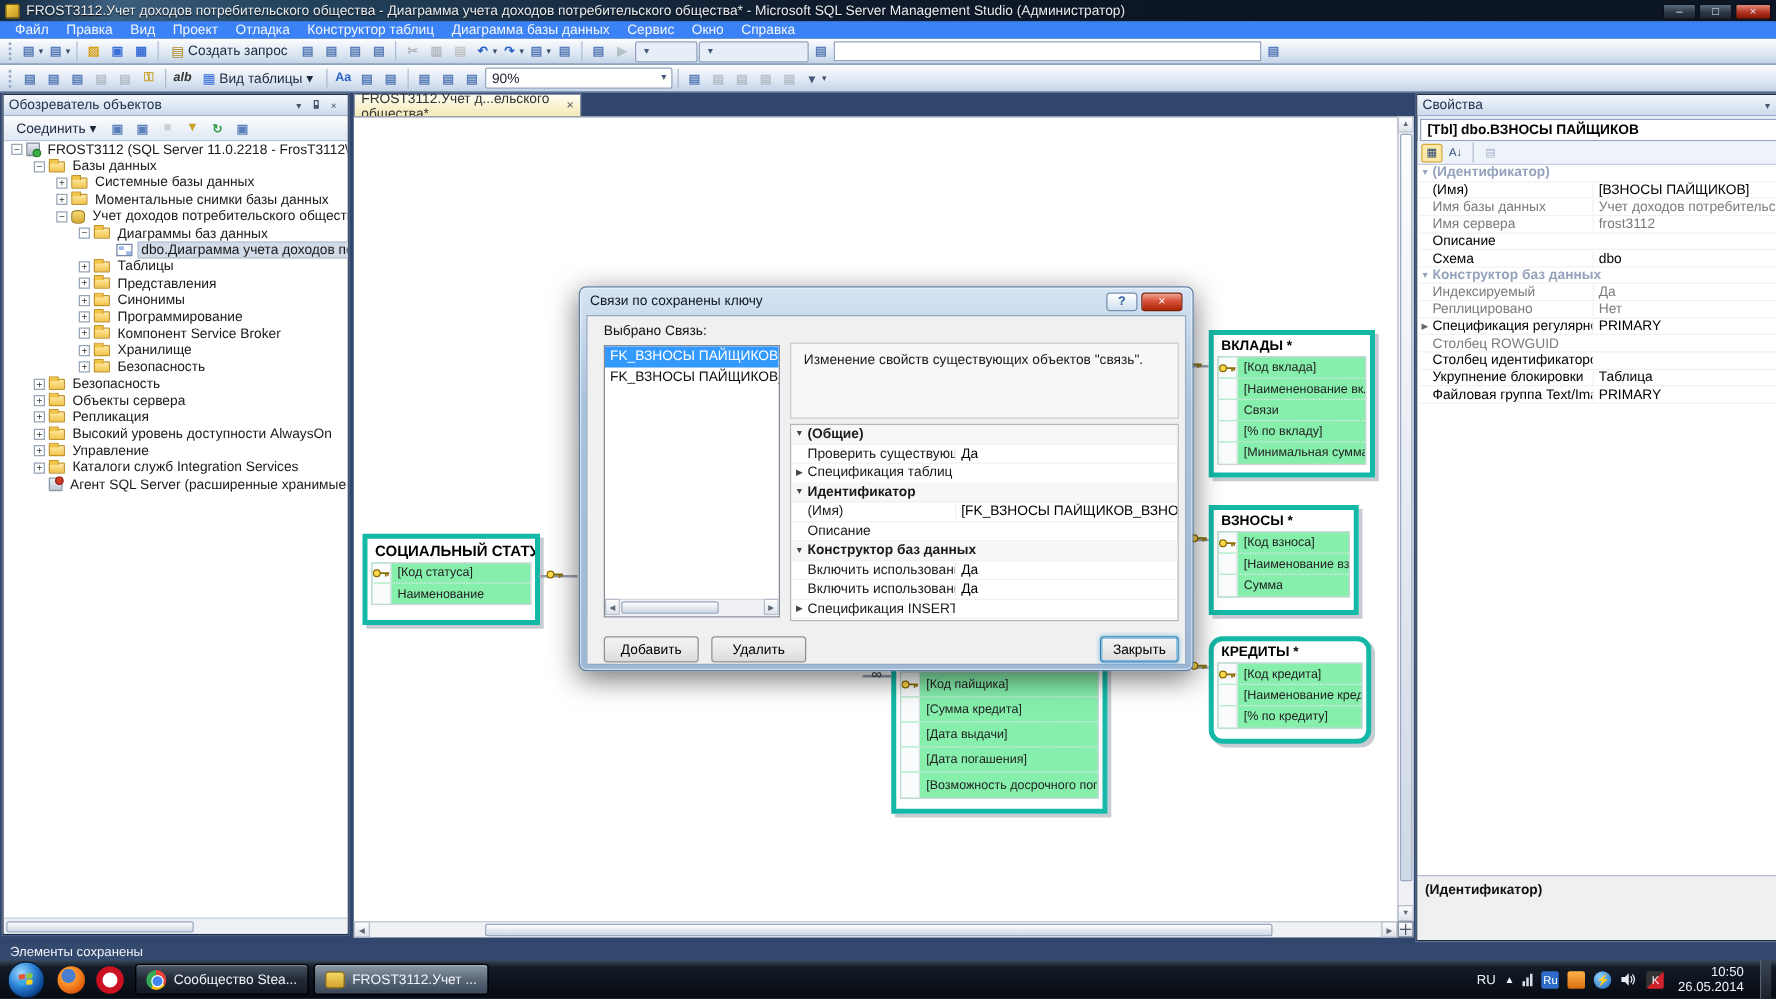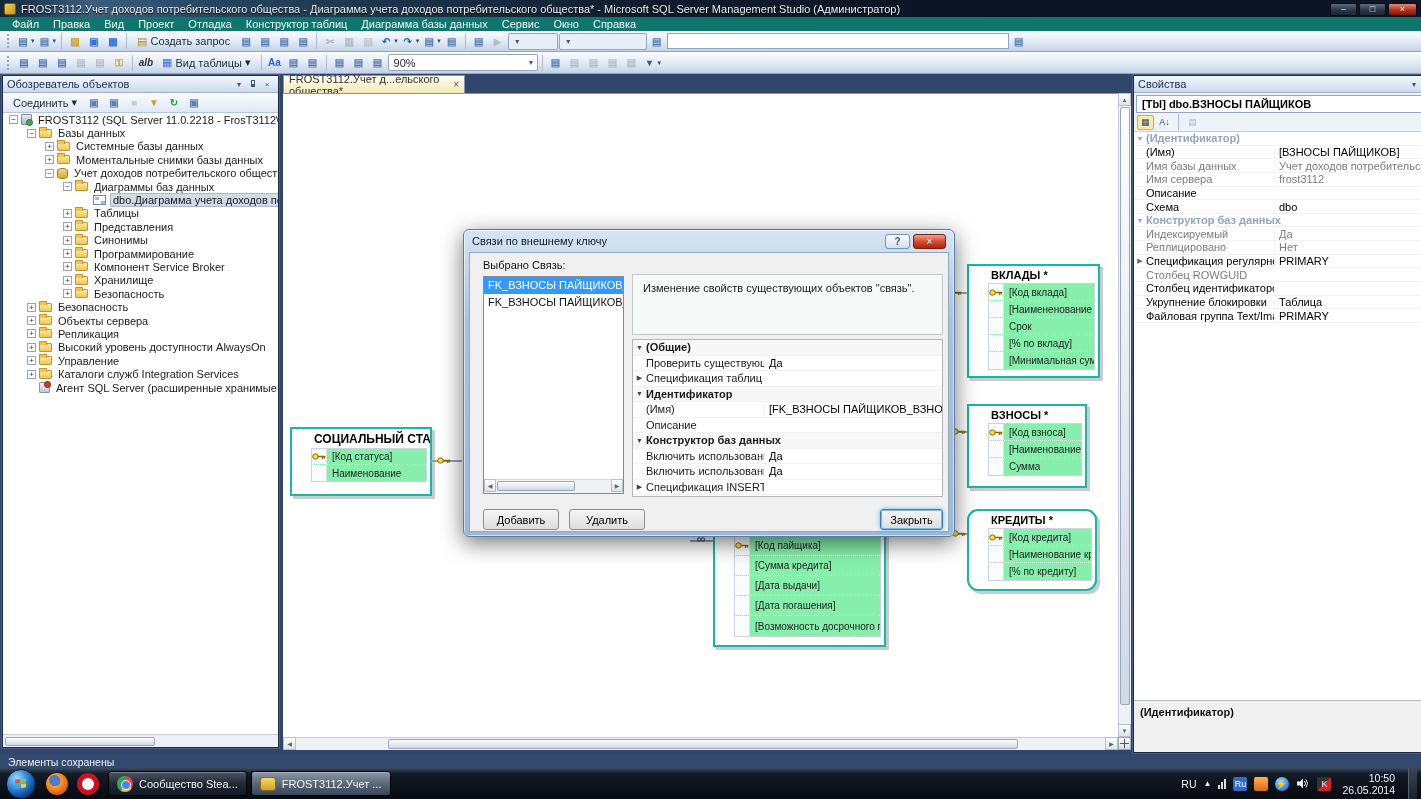--- a/index.html
+++ b/index.html
@@ -11,21 +11,21 @@
   #titlebar { left:0; top:0; width:1421px; height:17px;
     background:linear-gradient(90deg,#12263c,#3c5f7e 90px,#24455f 220px,#101c2e 45%,#0b1422 70%,#0d1624);
     display:flex; align-items:center; padding:1px 4px 0 4px; color:#e9edf2; }
   .app-icon { width:12px; height:12px; background:linear-gradient(135deg,#f5d34d,#c8931d); border:1px solid #7a6210; border-radius:2px; margin-right:5px; }
   #titlebar .t-text { white-space:nowrap; overflow:hidden; flex:1; font-size:11px; text-shadow:0 1px 1px #000; }
   .winbtns { display:flex; gap:2px; margin-left:6px; }
   .wbtn { width:27px; height:13px; border:1px solid #0a0f18; border-radius:2px;
     background:linear-gradient(#5a6b80,#2c3646 55%,#1c2530); color:#dfe6ee; font-size:9px; line-height:11px; text-align:center; }
   .wbtn.close { background:linear-gradient(#e08a7a,#b23220 55%,#7e1505); width:29px; }
 
-  #menubar { left:0; top:17px; width:1421px; height:14px; background:#0f766e; display:flex; align-items:center; padding-left:5px; }
+  #menubar { left:0; top:17px; width:1421px; height:14px; background:#3b82f6; display:flex; align-items:center; padding-left:5px; }
   .menu-item { color:#f2f4f8; padding:0 7px; font-size:11px; line-height:14px; white-space:nowrap; }
 
   .toolbar { left:0; width:1421px; background:linear-gradient(#fcfdfe,#dde7f3 60%,#c5d3e8); border-bottom:1px solid #8fa3c2; display:flex; align-items:center; padding-left:4px; gap:1px; }
   #toolbar1 { top:31px; height:21px; }
   #toolbar2 { top:52px; height:22px; }
   .grip { width:4px; height:14px; border-left:2px dotted #93a6c2; margin:0 3px; }
   .tbtn { height:17px; min-width:18px; display:flex; align-items:center; justify-content:center; border-radius:2px; padding:0 1px; }
   .tbtn .ic { width:14px; height:14px; display:flex; align-items:center; justify-content:center; font-size:10px; font-weight:bold; }
   .tbtn.dis { opacity:.38; filter:grayscale(.8); }
   .tbtn .dd { font-size:7px; color:#3a4a62; margin-left:1px; }
@@ -73,21 +73,21 @@
   #canvas-vscroll { position:absolute; left:835px; top:18px; width:13px; height:644px; background:#f0f1f4; border-left:1px solid #c9cdd6; }
   #canvas-hscroll { position:absolute; left:0; top:662px; width:835px; height:13px; background:#f0f1f4; border-top:1px solid #c9cdd6; }
   .sb-arrow { position:absolute; width:13px; height:13px; display:flex; align-items:center; justify-content:center; font-size:6px; color:#5a6576; background:linear-gradient(#fdfdfe,#dfe3ea); border:1px solid #b8bfcc; }
   #pan-btn { position:absolute; left:835px; top:662px; width:13px; height:13px; background:linear-gradient(#fdfdfe,#d7dce4); border:1px solid #9aa3b2; display:flex; align-items:center; justify-content:center; }
   .pan-cross { position:relative; width:9px; height:9px; }
   .pan-cross:before, .pan-cross:after { content:""; position:absolute; background:#4a5568; }
   .pan-cross:before { left:4px; top:0; width:1px; height:9px; }
   .pan-cross:after { left:0; top:4px; width:9px; height:1px; }
 
   
-  .dg-table { position:absolute; background:#fff; border:2px solid #14b8a6; box-shadow:3px 3px 0 rgba(130,140,155,.45);padding-left:16px; }
+  .dg-table { position:absolute; background:#fff; border:4px solid #14b8a6; box-shadow:3px 3px 0 rgba(130,140,155,.45); }
   .dg-title { font-weight:bold; color:#000; padding:3px 6px 2px 6px; white-space:nowrap; overflow:hidden; }
   .dg-rows { margin:0 3px; border:1px solid #cdd3db; background:#86efac; }
   .dg-row { display:flex; align-items:center; border-bottom:1px dotted #e6e9ee; }
   .dg-row:last-child { border-bottom:none; }
   .dg-sel { width:15px; align-self:stretch; border-right:1px solid #dde1e7; background:#fafbfc; display:flex; align-items:center; justify-content:center; flex:0 0 15px; }
   .dg-label { padding-left:5px; color:#222; white-space:nowrap; overflow:hidden; }
   .conn { position:absolute; height:2px; background:#98a0ac; }
   .key-badge { position:absolute; }
   .inf { position:absolute; font-size:12px; font-weight:bold; color:#4e5864; line-height:10px; }
 
@@ -531,21 +531,21 @@
               </svg>
             </span>
             <span class="dg-label" style="font-size: 10px;">[Код вклада]</span>
           </div>
           <div class="dg-row" style="height: 17px;">
             <span class="dg-sel"></span>
             <span class="dg-label" style="font-size: 10px;">[Наимененование вклада]</span>
           </div>
           <div class="dg-row" style="height: 17px;">
             <span class="dg-sel"></span>
-            <span class="dg-label" style="font-size: 10px;">Срок</span>
+            <span class="dg-label" style="font-size: 10px;">Связи</span>
           </div>
           <div class="dg-row" style="height: 17px;">
             <span class="dg-sel"></span>
             <span class="dg-label" style="font-size: 10px;">[% по вкладу]</span>
           </div>
           <div class="dg-row" style="height: 17px;">
             <span class="dg-sel"></span>
             <span class="dg-label" style="font-size: 10px;">[Минимальная сумма]</span>
           </div>
         </div>
@@ -661,21 +661,21 @@
     <span class="sb-thumb" style="left:105px;top:1px;width:630px;height:10px;"></span>
     <span class="sb-arrow" style="left:822px;top:-1px;">▶</span>
   </div>
   <div id="pan-btn">
       <span class="pan-cross"></span>
     </div>
 </div>
 
 <div id="dialog" class="abs">
   <div id="dlg-titlebar">
-    <span class="dt">Связи по внешнему ключу</span>
+    <span class="dt">Связи по сохранены ключу</span>
     <span class="dlg-help">?</span>
     <span class="dlg-close">×</span>
   </div>
   <div id="dlg-body">
     <div id="dlg-sel-label">Выбрано Связь:</div>
     <div id="dlg-list">
         <div class="dlg-li sel">FK_ВЗНОСЫ ПАЙЩИКОВ_ВЗНО</div>
         <div class="dlg-li">FK_ВЗНОСЫ ПАЙЩИКОВ_ПАЙЩ</div>
         <div id="dlg-list-hscroll">
           <span class="sb-arrow" style="left:0;top:-1px;width:12px;height:13px;">◀</span>

